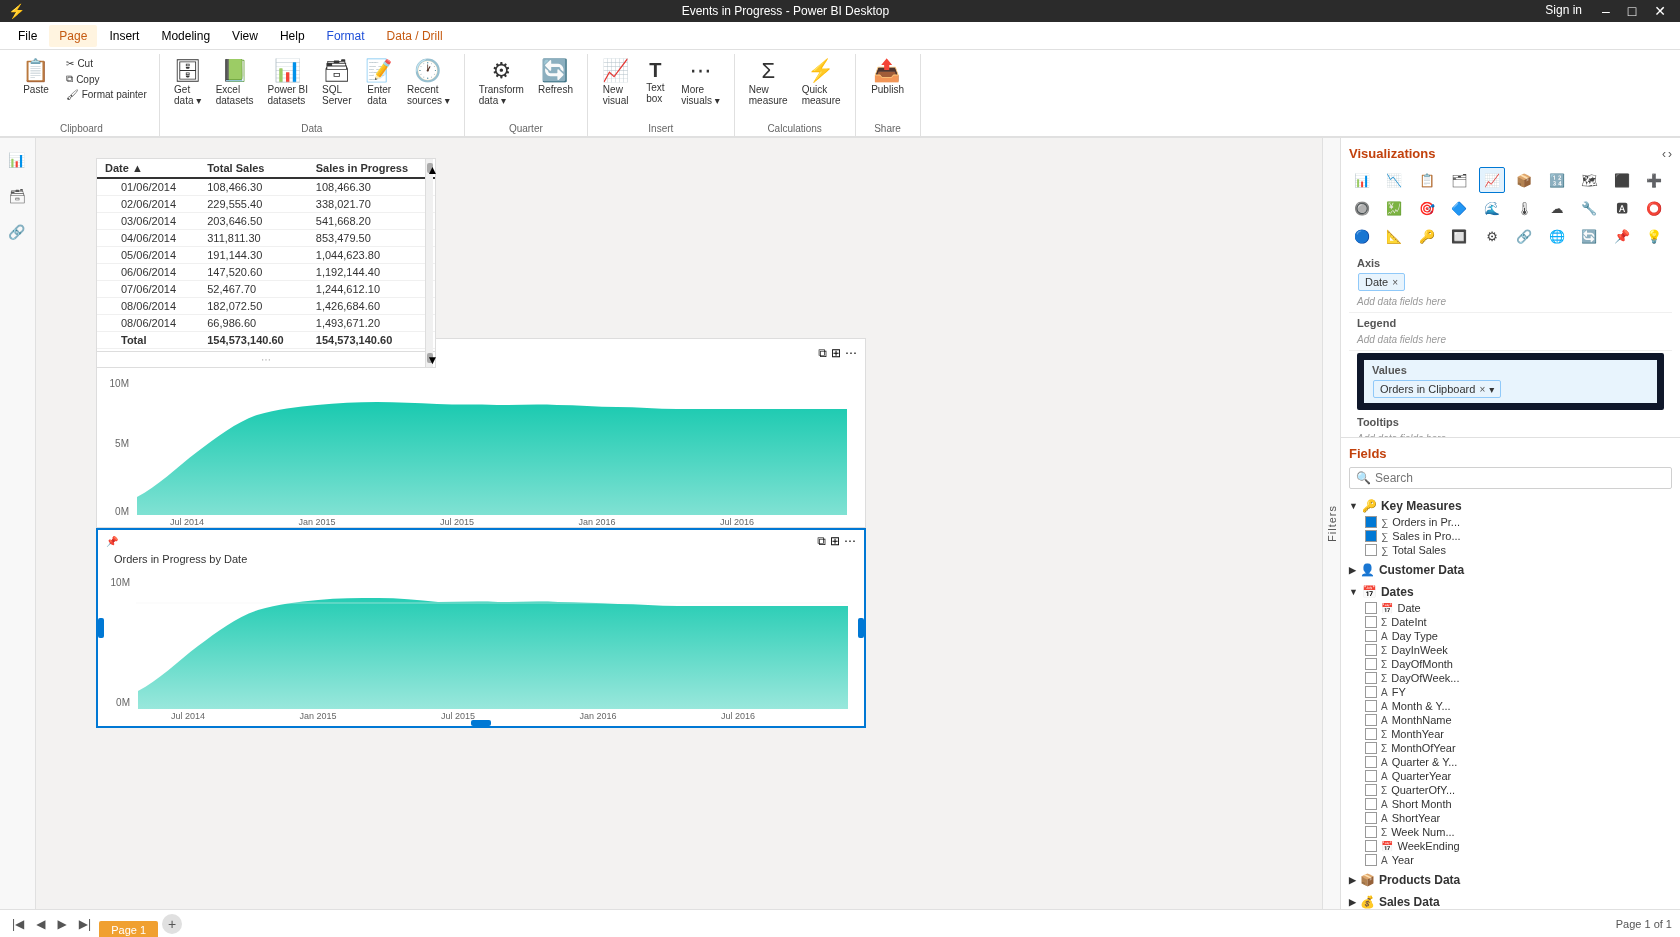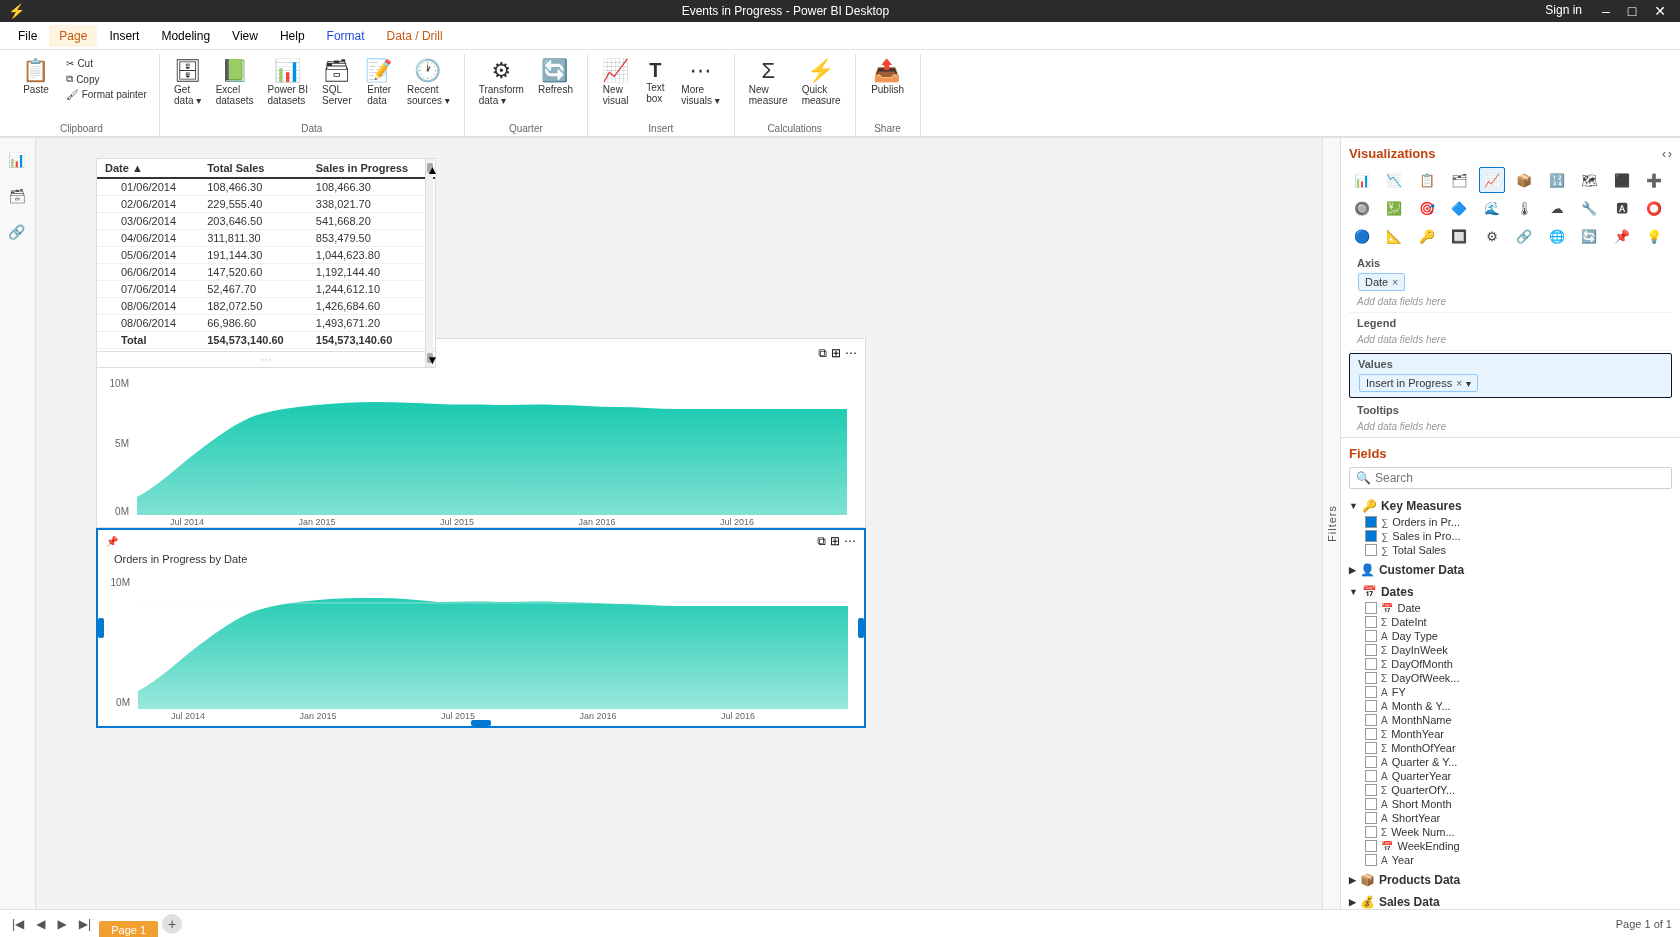--- a/index.html
+++ b/index.html
@@ -696,24 +696,24 @@
             <span class="add-data-placeholder">Add data fields here</span>
           </div>
         </div>
       </div>
 
       <div class="viz-section">
         <div class="viz-section-title">Legend</div>
         <span class="add-data-placeholder">Add data fields here</span>
       </div>
 
-      <div class="viz-section" style="background:#e8f4fd;border:1px solid #0f172a;border-radius:2px;padding:4px 8px;margin:2px 0;">
+      <div class="viz-section" style="background:#e8f4fd;border:7px solid #0f172a;border-radius:2px;padding:4px 8px;margin:2px 8px;">
         <div class="viz-section-title">Values</div>
         <span class="field-pill">
-          <span>Insert in Progress</span>
+          <span>Orders in Clipboard</span>
           <span class="field-pill-x">×</span>
           <span style="font-size:10px;">▾</span>
         </span>
       </div>
 
       <div class="viz-section">
         <div class="viz-section-title">Tooltips</div>
         <span class="add-data-placeholder">Add data fields here</span>
       </div>
 

